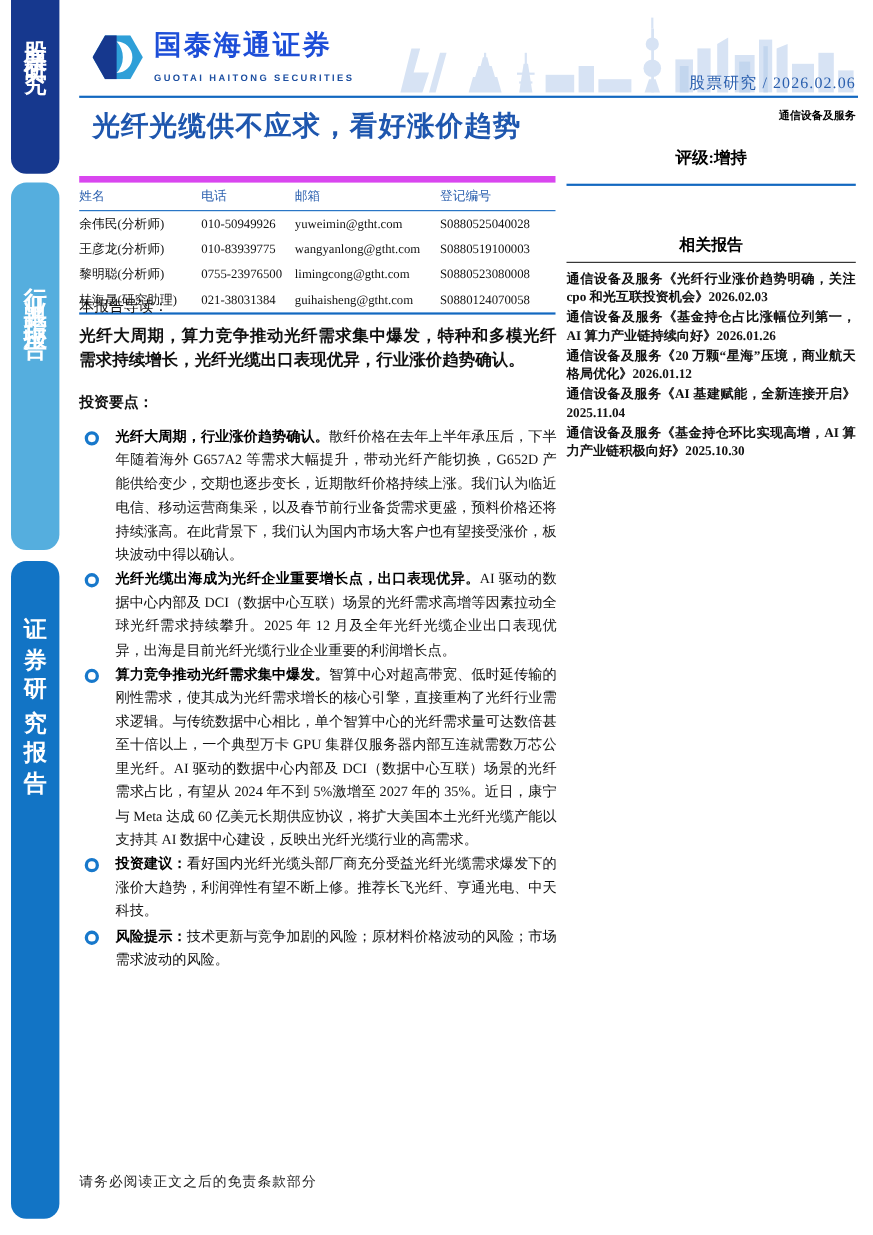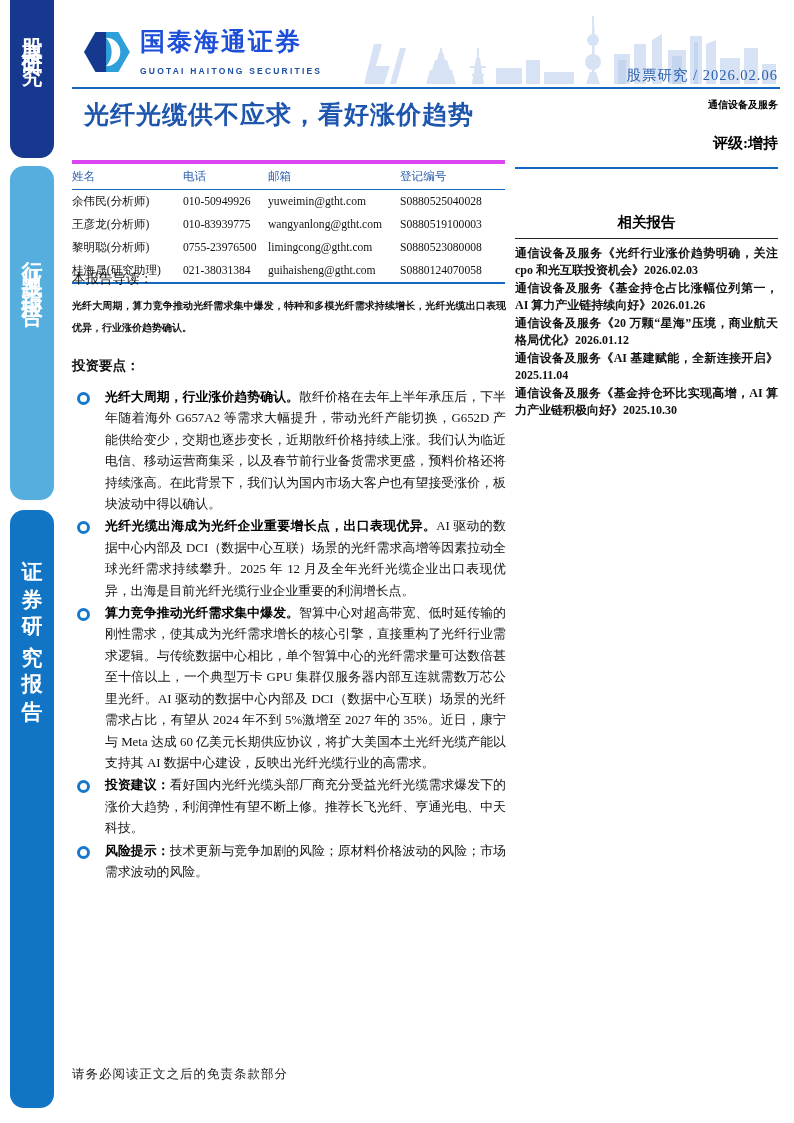--- a/index.html
+++ b/index.html
@@ -22,37 +22,37 @@
   .logo-txt .en{font-family:"Liberation Sans","DejaVu Sans",sans-serif;font-weight:bold;
                 font-size:8.5px;color:#1d4fa1;letter-spacing:2.2px;margin-top:12px;}
   .skyline{position:absolute;left:356px;top:14px;width:424px;height:74px;}
   .head-meta{position:absolute;right:16px;top:66px;font-size:14.5px;color:#2a5fae;letter-spacing:1px;}
   .head-rule{position:absolute;left:72px;top:87px;width:708px;height:2px;background:#1268c0;}
   .doc-title{position:absolute;left:84px;top:98px;width:430px;font-size:25px;font-weight:bold;
              color:#1e56ae;letter-spacing:1px;}
   
   .rcol{position:absolute;left:515px;width:263px;top:98px;}
   .industry{font-size:10px;font-weight:bold;text-align:right;color:#000;}
-  .rating-row{display:flex;justify-content:flex-end;font-size:15px;font-weight:bold;
+  .rating-row{display:flex;justify-content:center;font-size:15px;font-weight:bold;
               margin-top:22px;color:#000;}
   .rating-rule{height:2px;background:#1268c0;margin-top:14px;}
   .related-title{font-size:14.5px;font-weight:bold;margin-top:44px;color:#000;text-align:center;}
   .related-rule{height:1px;background:#222;margin-top:6px;margin-bottom:6px;}
   .report{font-size:12px;line-height:17px;color:#111;margin-bottom:1px;text-align:justify;font-weight:bold;}
   
-  .atable{position:absolute;left:72px;top:160px;width:433px;border-top:4px solid #d946ef;
+  .atable{position:absolute;left:72px;top:160px;width:433px;border-top:6px solid #d946ef;
           border-bottom:2px solid #1268c0;}
   .arow{display:grid;grid-template-columns:111px 85px 132px 1fr;align-items:center;height:23px;}
   .arow.head{height:25px;border-bottom:1px solid #1268c0;color:#2a5fae;}
   .arow span{font-size:11.6px;white-space:nowrap;}
   .arow .num{font-family:"Liberation Serif","DejaVu Serif",serif;}
   
   .main{position:absolute;left:72px;top:270px;width:434px;}
   .guide-label{font-size:13.5px;font-weight:normal;margin-bottom:7px;}
-  .guide-text{font-size:10px;font-weight:bold;line-height:22px;text-align:justify;}
+  .guide-text{font-size:15px;font-weight:bold;line-height:22px;text-align:justify;}
   .points-label{font-size:13.5px;font-weight:bold;margin-top:18px;margin-bottom:12px;}
   .bullet{position:relative;padding-left:33px;font-size:12.9px;line-height:21.4px;
           text-align:justify;margin-bottom:1px;color:#111;}
   .bullet .ring{position:absolute;left:5px;top:5px;width:7px;height:7px;border:3.5px solid #1778cb;
                 border-radius:50%;background:#fff;}
   .bullet b{font-weight:bold;color:#000;}
   
   .footer{position:absolute;left:72px;top:1066px;font-size:12.5px;color:#222;letter-spacing:1px;}
 </style>
 </head>

